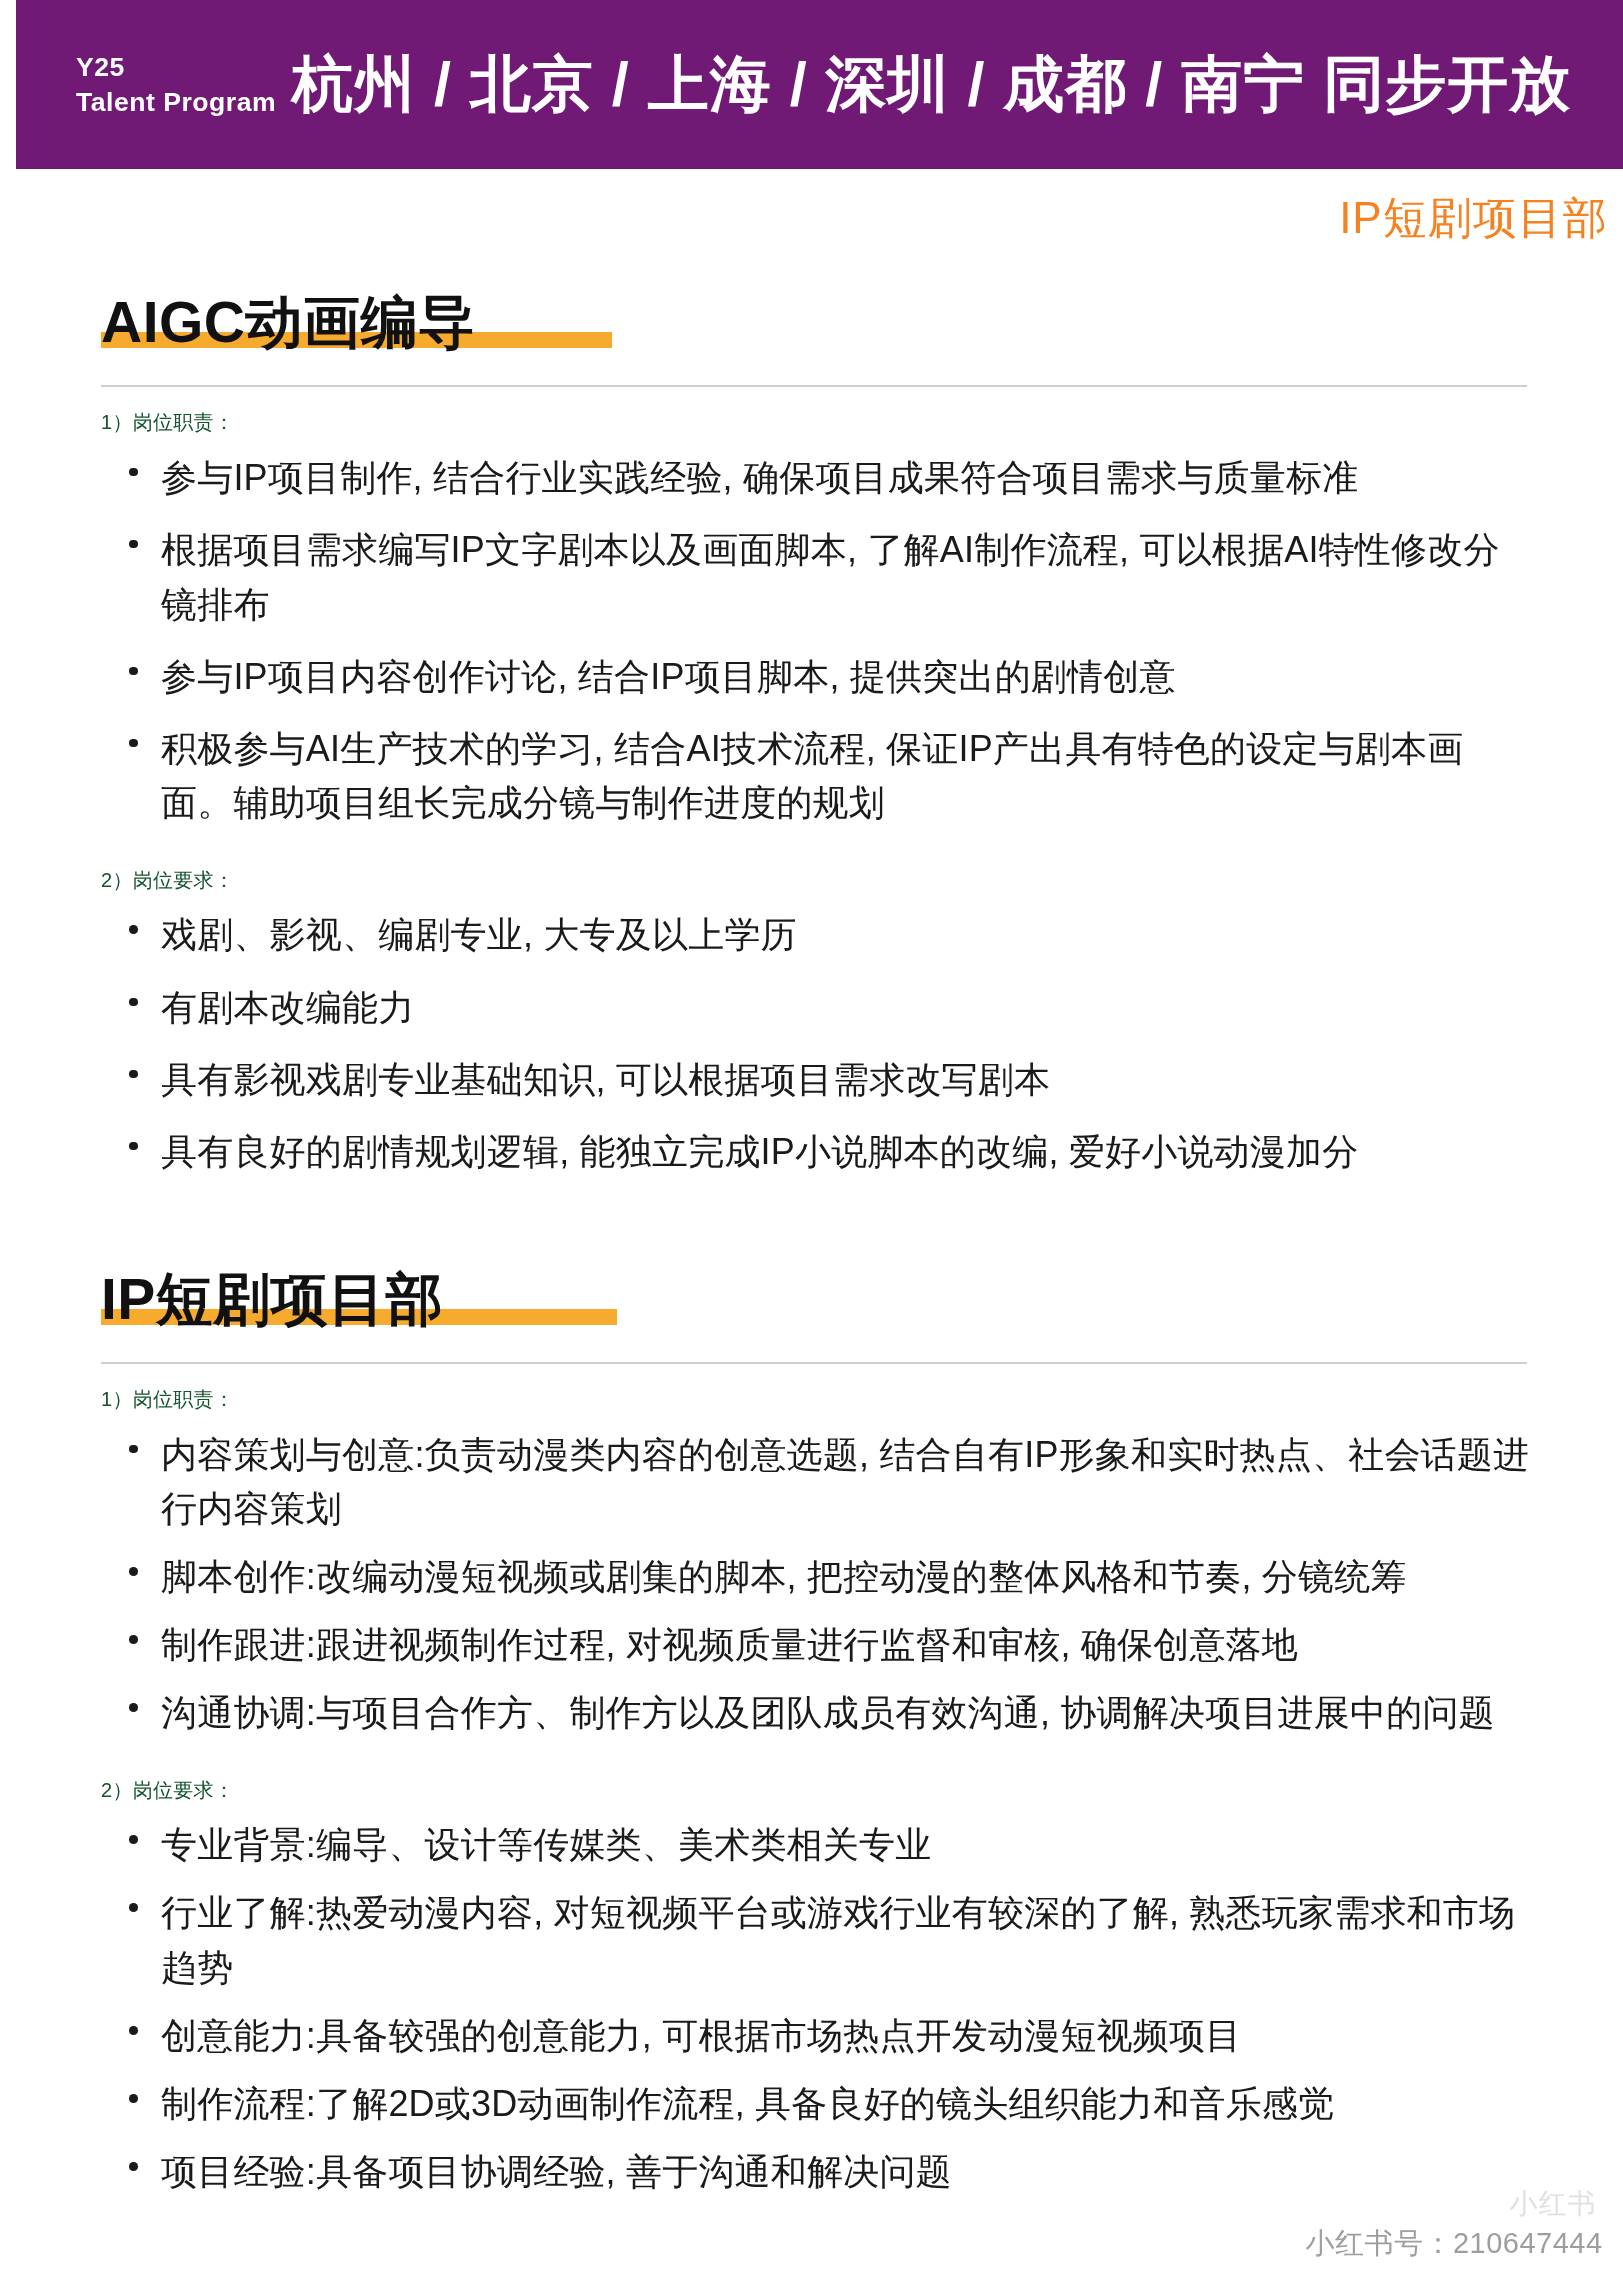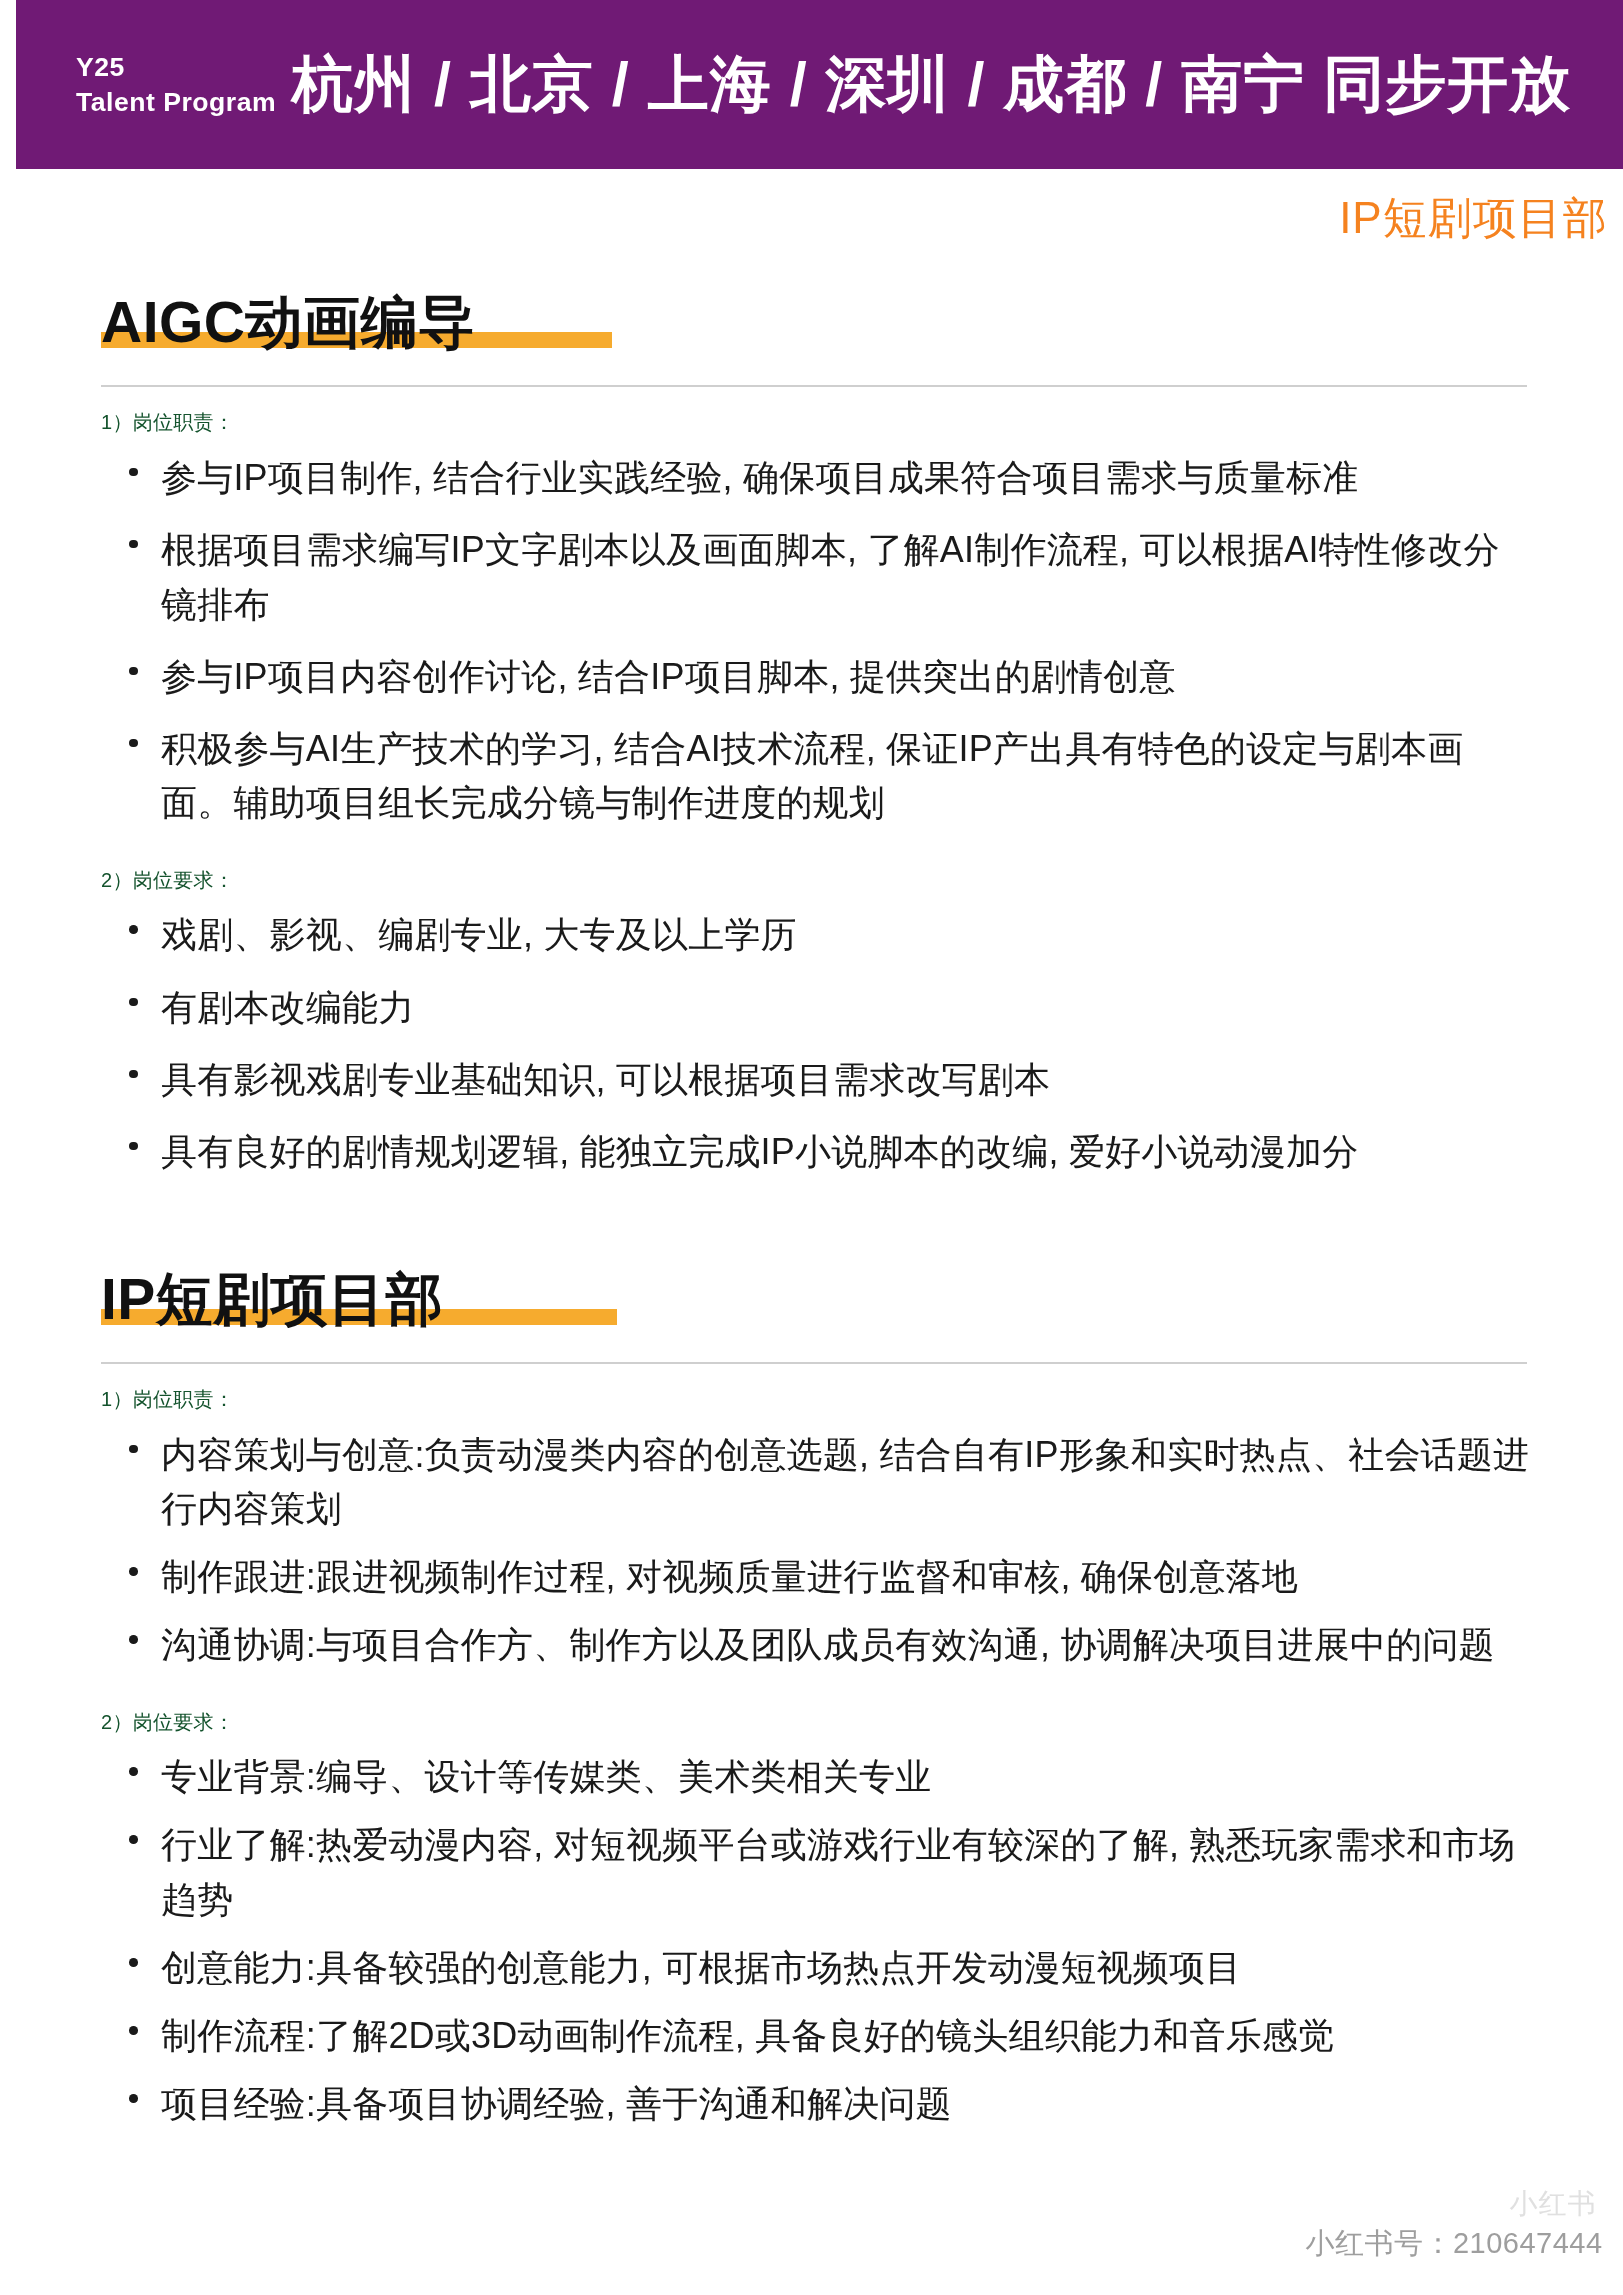--- a/index.html
+++ b/index.html
@@ -199,20 +199,21 @@
 <div class="section" id="section-1">
   <div class="job-title-wrap">
     <div class="job-title-hl" style="width:516px;"></div>
     <div class="job-title">IP短剧项目部</div>
   </div>
   <div class="rule"></div>
 
   <div class="block-heading">1）岗位职责：</div>
   <ul class="bullets tight">
     <li>内容策划与创意:负责动漫类内容的创意选题, 结合自有IP形象和实时热点、社会话题进行内容策划</li>
+    <li>脚本创作:改编动漫短视频或剧集的脚本, 把控动漫的整体风格和节奏, 分镜统筹</li>
     <li>制作跟进:跟进视频制作过程, 对视频质量进行监督和审核, 确保创意落地</li>
     <li>沟通协调:与项目合作方、制作方以及团队成员有效沟通, 协调解决项目进展中的问题</li>
   </ul>
 
   <div class="block-heading second">2）岗位要求：</div>
   <ul class="bullets tight">
     <li>专业背景:编导、设计等传媒类、美术类相关专业</li>
     <li>行业了解:热爱动漫内容, 对短视频平台或游戏行业有较深的了解, 熟悉玩家需求和市场趋势</li>
     <li>创意能力:具备较强的创意能力, 可根据市场热点开发动漫短视频项目</li>
     <li>制作流程:了解2D或3D动画制作流程, 具备良好的镜头组织能力和音乐感觉</li>

